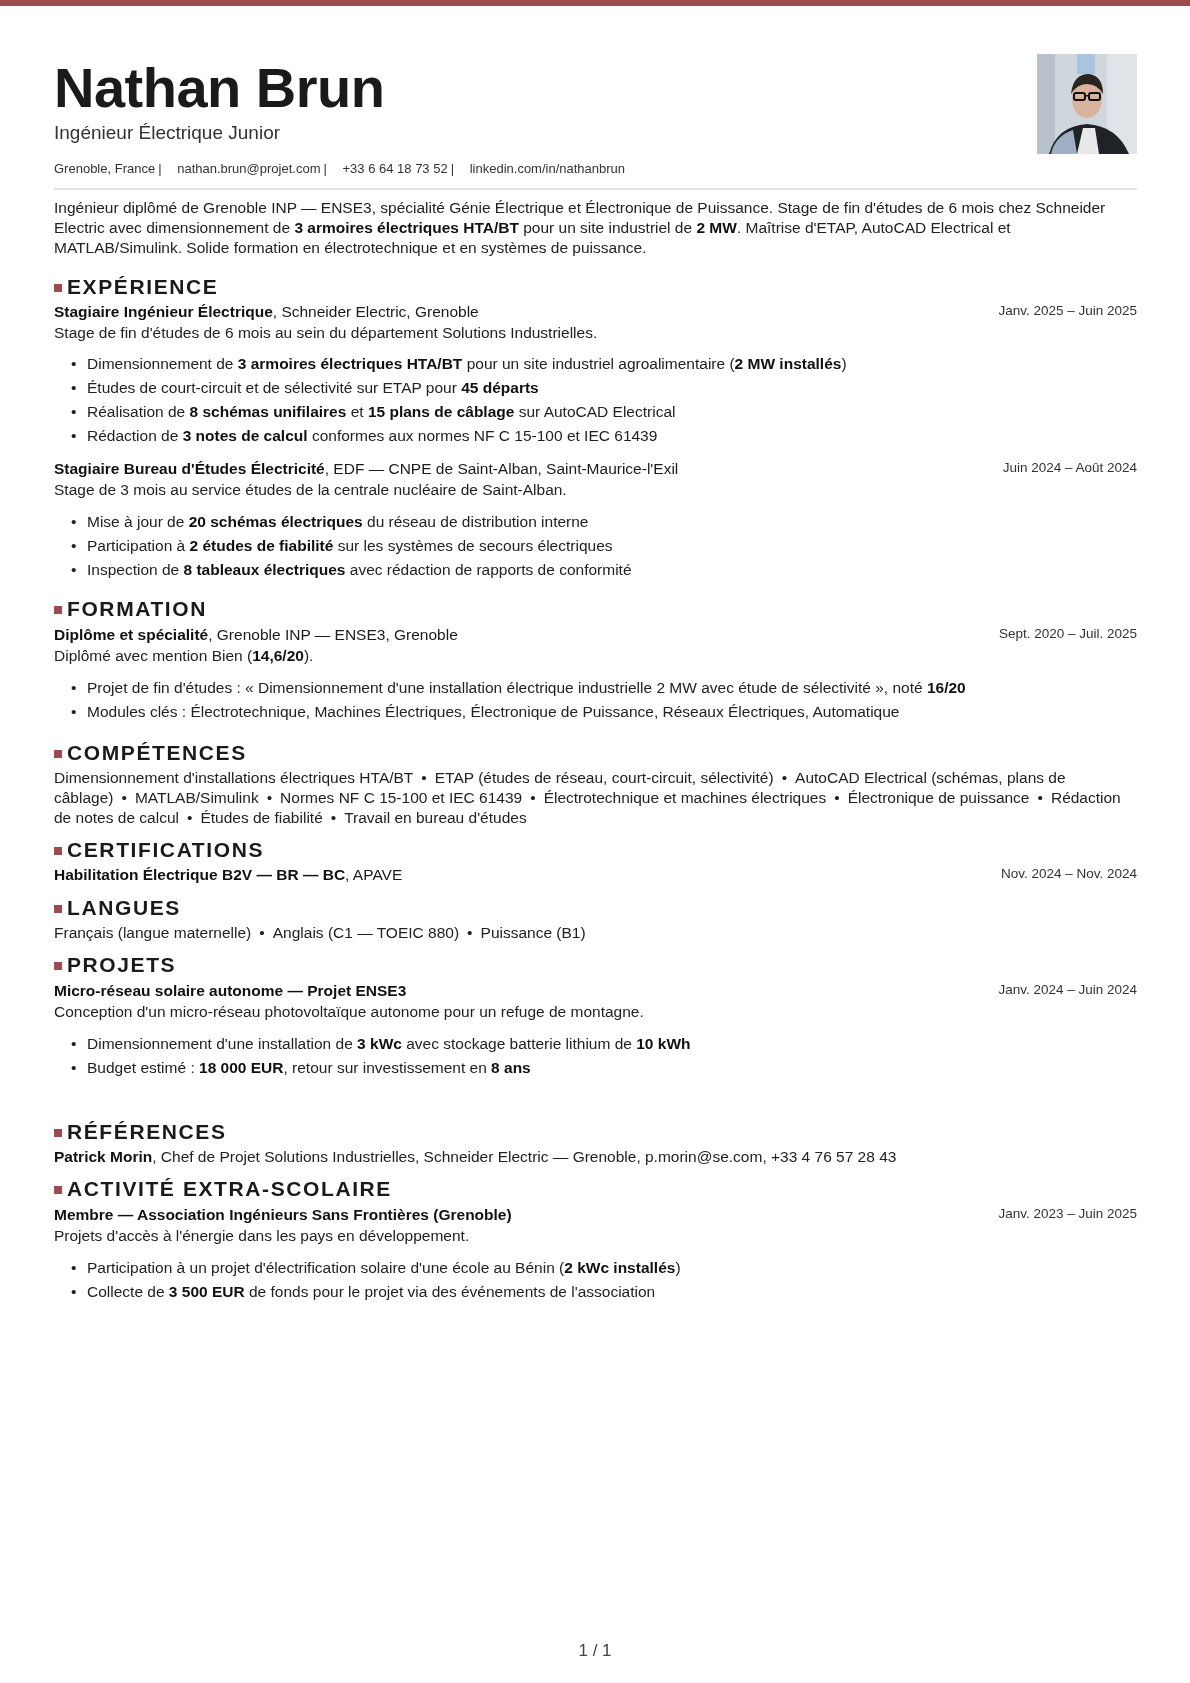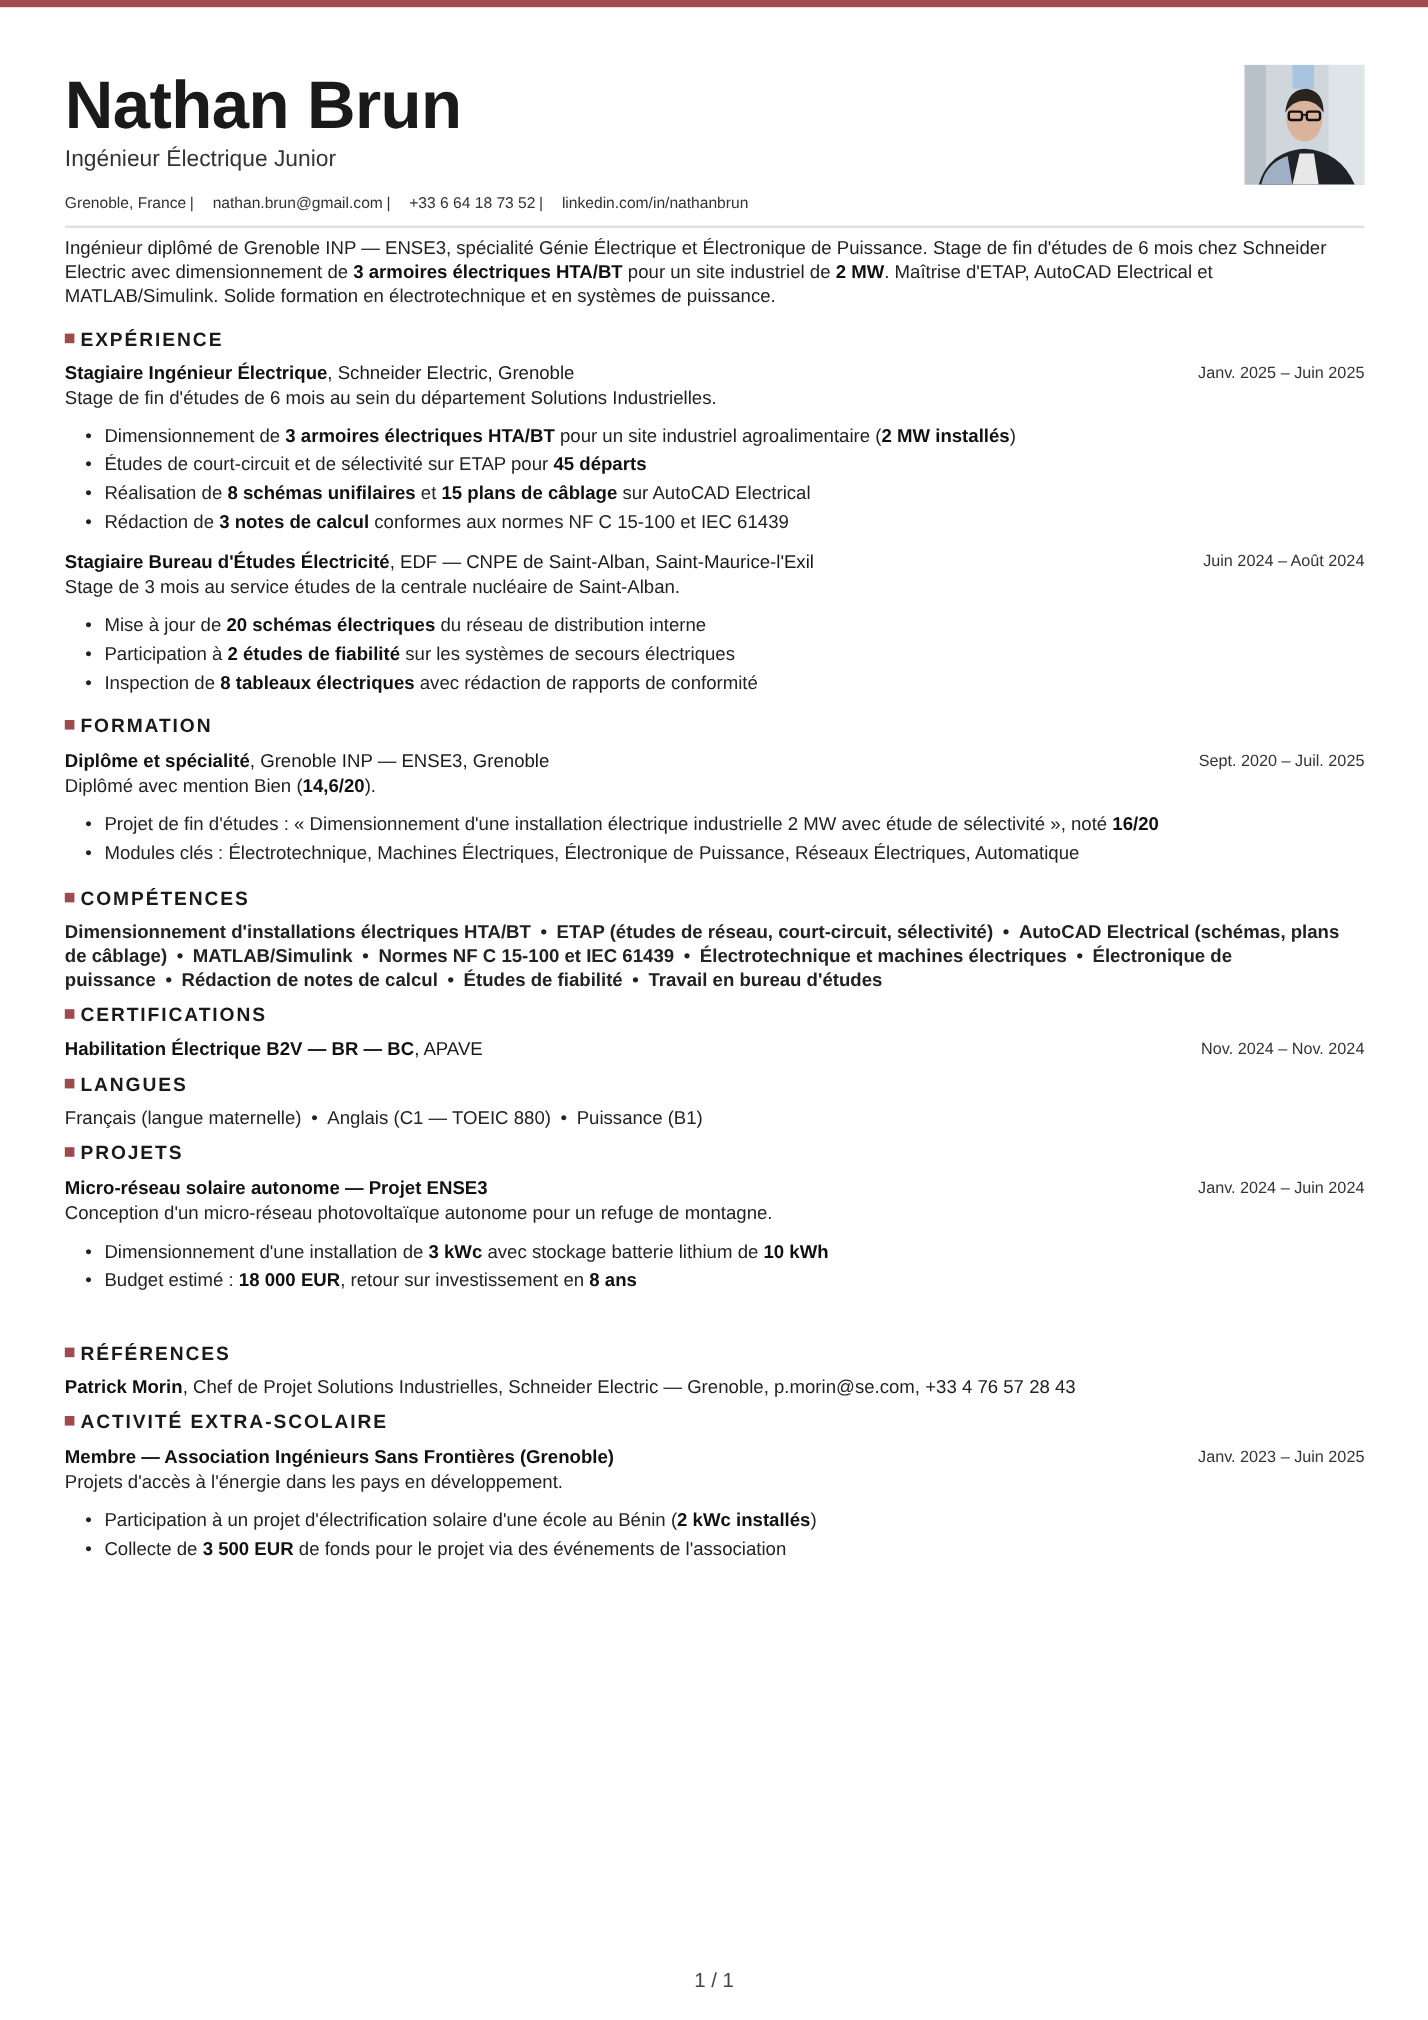--- a/index.html
+++ b/index.html
@@ -11,21 +11,21 @@
     .page { position: absolute; left: 54px; top: 0; width: 1083px; }
     .name { position: absolute; top: 56px; left: 0; font-size: 56px; font-weight: 700; letter-spacing: -0.5px; color: #1a1a1a; line-height: 64px; }
     .title { position: absolute; top: 122px; left: 0; font-size: 19px; color: #333; }
     .contact { position: absolute; top: 161px; left: 0; font-size: 13px; color: #333; white-space: nowrap; }
     .contact span.item { display: inline-block; }
     .contact span.sep { display: inline-block; margin: 0 12px 0 3px; color: #333; }
     .photo { position: absolute; left: 983px; top: 54px; width: 100px; height: 100px; overflow: hidden; background: #d8dde2; }
     .rule { position: absolute; top: 188px; left: 0; width: 1083px; height: 2px; background: #e0e0e0; }
     .summary { position: absolute; top: 198px; left: 0; width: 1083px; font-size: 15.5px; line-height: 20px; color: #222; }
     b { font-weight: 700; color: #111; }
-    .section-head { position: absolute; left: 0; font-size: 16px; font-weight: 700; letter-spacing: 1.6px; color: #1a1a1a; }
+    .section-head { position: absolute; left: 0; font-size: 21px; font-weight: 700; letter-spacing: 1.6px; color: #1a1a1a; }
     .section-head .marker { display: inline-block; width: 8px; height: 8px; background: #9e4a4e; margin-right: 5px; vertical-align: 2px; }
     .entry-head { position: absolute; left: 0; width: 1083px; font-size: 15.5px; }
     .entry-head .date { position: absolute; right: 0; top: 0; font-size: 13.5px; color: #333; }
     .line { position: absolute; left: 0; font-size: 15.5px; color: #222; white-space: nowrap; }
     ul.bullets { position: absolute; left: 0; margin: 0; padding: 0 0 0 33px; list-style: none; font-size: 15.5px; color: #222; }
     ul.bullets li { position: relative; height: 24px; line-height: 24px; white-space: nowrap; }
     ul.bullets li::before { content: "•"; position: absolute; left: -16px; top: 0; }
     .skills { position: absolute; left: 0; width: 1083px; font-size: 15.5px; line-height: 20px; color: #222; }
     .dot { margin: 0 8px; }
     .footer { position: absolute; top: 1641px; left: 0; width: 1190px; text-align: center; font-size: 17px; color: #444; }
@@ -34,21 +34,21 @@
 <body>
 
 <div class="top-bar"></div>
 
 <div class="page">
 
   <div class="name">Nathan Brun</div>
   <div class="title">Ingénieur Électrique Junior</div>
   <div class="contact">
     <span class="item">Grenoble, France</span><span class="sep">|</span>
-    <span class="item">nathan.brun@gmail.com</span><span class="sep">|</span>
+    <span class="item">nathan.brun@projet.com</span><span class="sep">|</span>
     <span class="item">+33 6 64 18 73 52</span><span class="sep">|</span>
     <span class="item">linkedin.com/in/nathanbrun</span>
   </div>
   <div class="photo">
     <svg width="100" height="100" viewBox="0 0 100 100">
       <rect width="100" height="100" fill="#cfd6dc"></rect>
       <rect x="0" y="0" width="18" height="100" fill="#b9c2ca"></rect>
       <rect x="70" y="0" width="30" height="100" fill="#dfe4e8"></rect>
       <rect x="40" y="0" width="18" height="20" fill="#a9c4df"></rect>
       <path d="M12 100 Q20 72 50 70 Q80 72 92 100 Z" fill="#1f2227"></path>
@@ -97,21 +97,21 @@
     <b>Diplôme et spécialité</b><span>, Grenoble INP — ENSE3, Grenoble</span>
     <span class="date">Sept. 2020 – Juil. 2025</span>
   </div>
   <div class="line" style="top:647px;"><span>Diplômé avec mention Bien (</span><b>14,6/20</b><span>).</span></div>
   <ul class="bullets" style="top:676px;">
     <li><span>Projet de fin d'études : « Dimensionnement d'une installation électrique industrielle 2 MW avec étude de sélectivité », noté </span><b>16/20</b></li>
     <li><span>Modules clés : Électrotechnique, Machines Électriques, Électronique de Puissance, Réseaux Électriques, Automatique</span></li>
   </ul>
 
   <div class="section-head" style="top:741px;"><span class="marker"></span><span>COMPÉTENCES</span></div>
-  <div class="skills" style="top:768px;font-weight:bold;">
+  <div class="skills" style="top:768px;">
     <span>Dimensionnement d'installations électriques HTA/BT</span><span class="dot">•</span><span>ETAP (études de réseau, court-circuit, sélectivité)</span><span class="dot">•</span><span>AutoCAD Electrical (schémas, plans de câblage)</span><span class="dot">•</span><span>MATLAB/Simulink</span><span class="dot">•</span><span>Normes NF C 15-100 et IEC 61439</span><span class="dot">•</span><span>Électrotechnique et machines électriques</span><span class="dot">•</span><span>Électronique de puissance</span><span class="dot">•</span><span>Rédaction de notes de calcul</span><span class="dot">•</span><span>Études de fiabilité</span><span class="dot">•</span><span>Travail en bureau d'études</span>
   </div>
 
   <div class="section-head" style="top:838px;"><span class="marker"></span><span>CERTIFICATIONS</span></div>
   <div class="entry-head" style="top:866px;">
     <b>Habilitation Électrique B2V — BR — BC</b><span>, APAVE</span>
     <span class="date">Nov. 2024 – Nov. 2024</span>
   </div>
 
   <div class="section-head" style="top:896px;"><span class="marker"></span><span>LANGUES</span></div>

